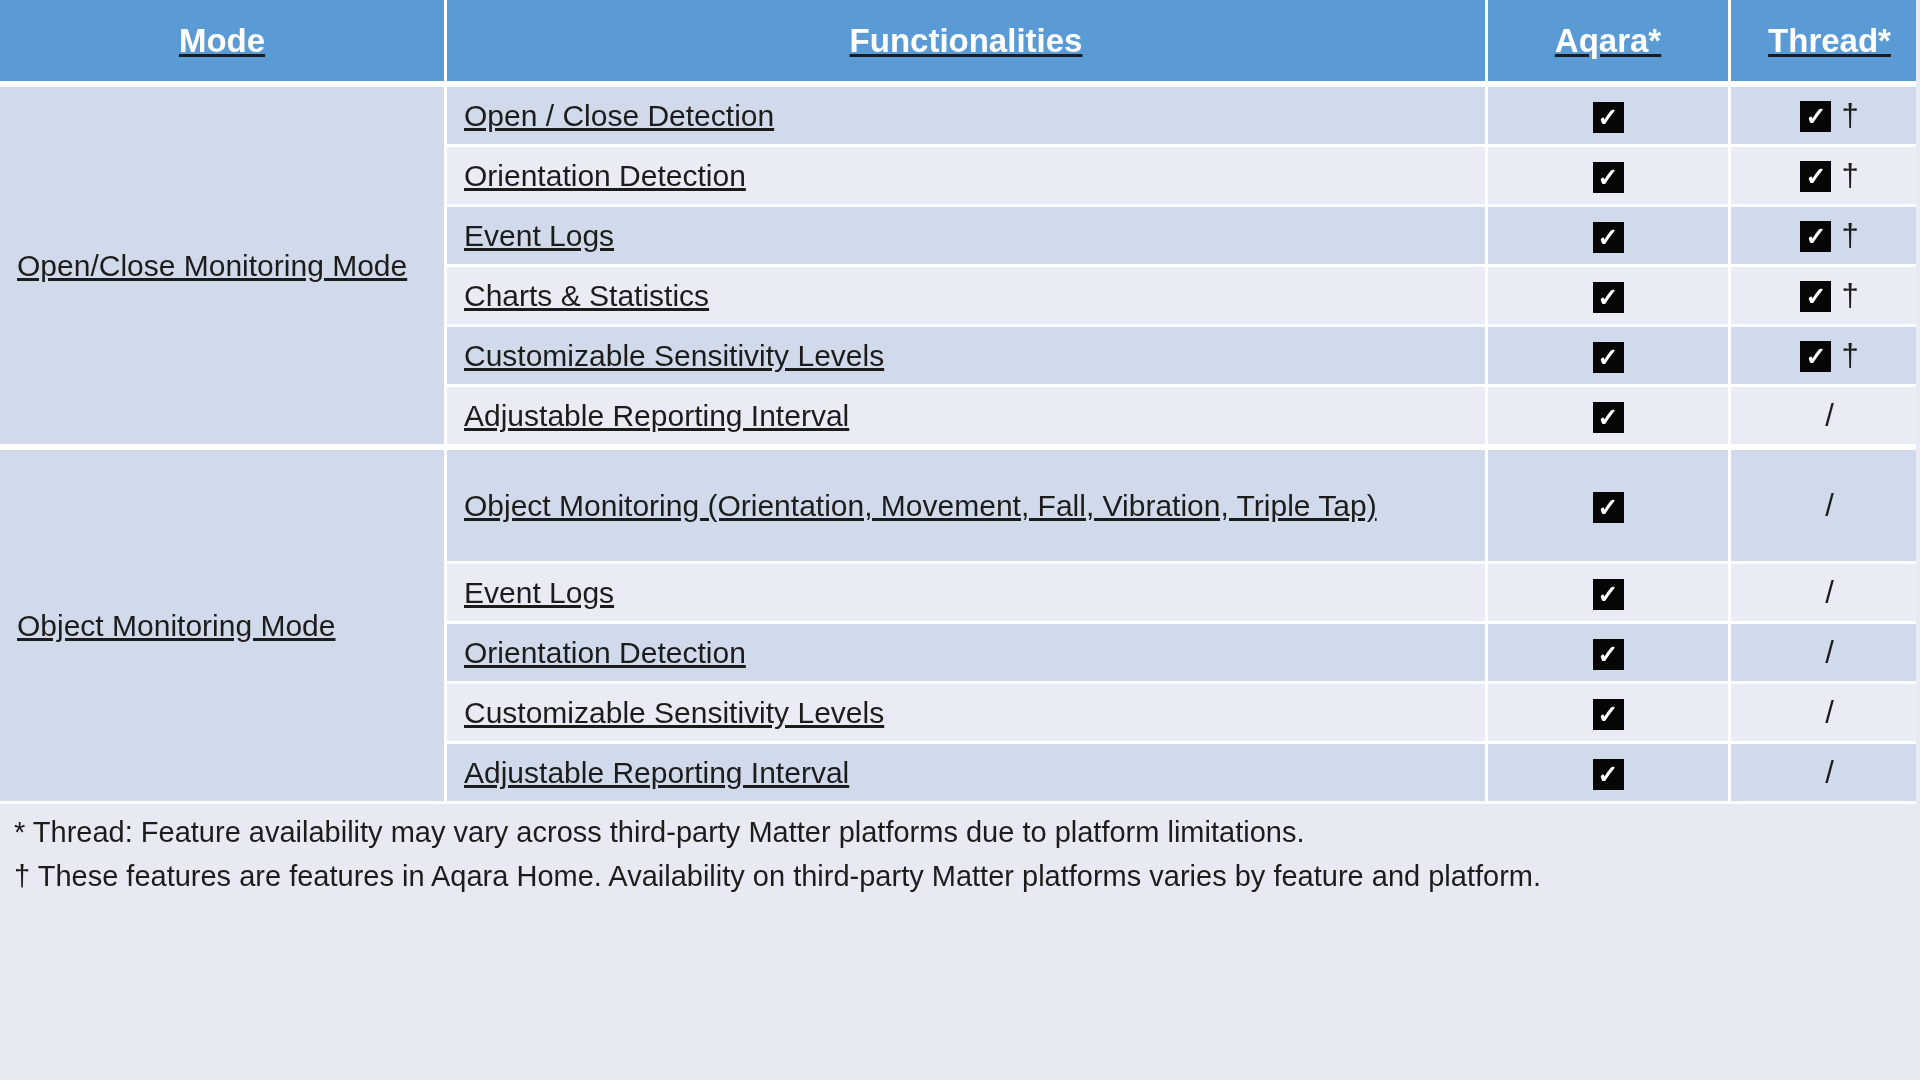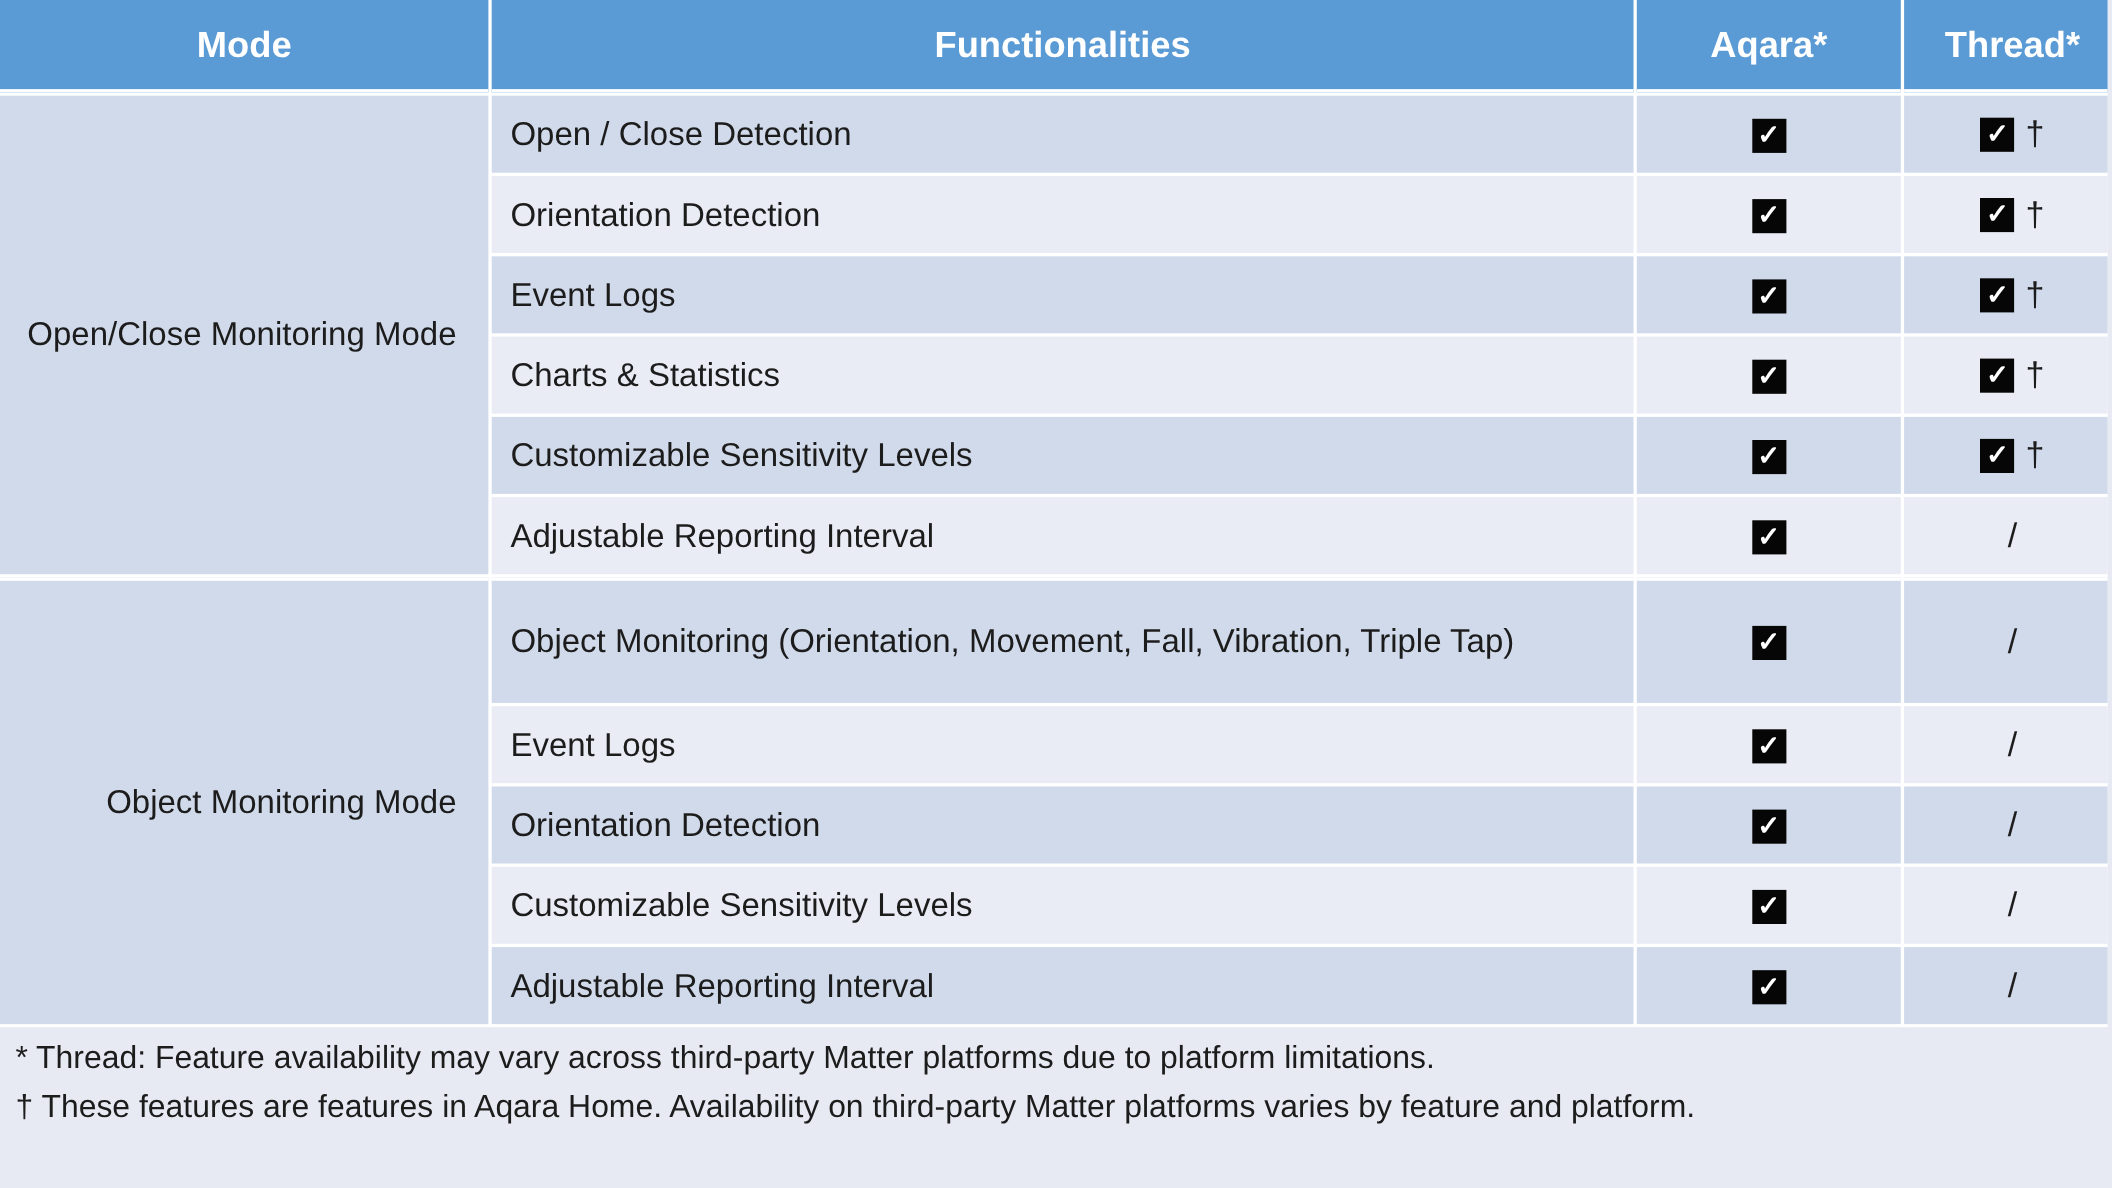--- a/index.html
+++ b/index.html
@@ -18,20 +18,21 @@
     margin: 0; padding: 0;
     width: 1920px; height: 1080px;
     background: var(--page-bg);
     font-family: "Liberation Sans", sans-serif;
     color: var(--body-text);
     overflow: hidden;
   }
   .table-wrap {
     width: 1916px;
     overflow: hidden;
+    text-decoration: underline;
   }
   table.feature-table {
     border-collapse: separate;
     border-spacing: 3px;
     table-layout: fixed;
     width: 1922px;
     margin: -3px 0 0 -3px;
     background: var(--grid-gap);
   }
   col.c-mode   { width: 444px; }
@@ -48,27 +49,27 @@
     text-align: center;
     vertical-align: middle;
     border-bottom: 3px solid var(--grid-gap);
     padding: 0;
   }
   td {
     font-size: 30px;
     vertical-align: middle;
     padding: 0;
   }
-  tr td { height: 70px; }
+  tr td { height: 57px; }
   tr.tall td { height: 114px; }
   tr.group-start td { border-top: 3px solid var(--grid-gap); }
 
   td.mode {
     background: var(--row-dark);
-    text-align: right;
+    text-align: left;
     padding: 0 29px 0 17px;
     line-height: 1.5;
     height: auto;
   }
   td.func {
     text-align: left;
     padding: 0 60px 0 17px;
     line-height: 1.5;
   }
   td.mark { text-align: center; white-space: nowrap; }

